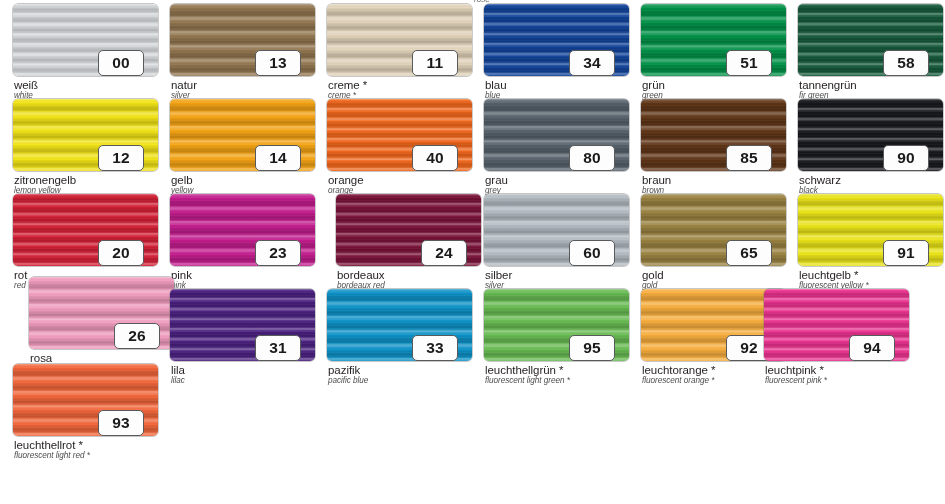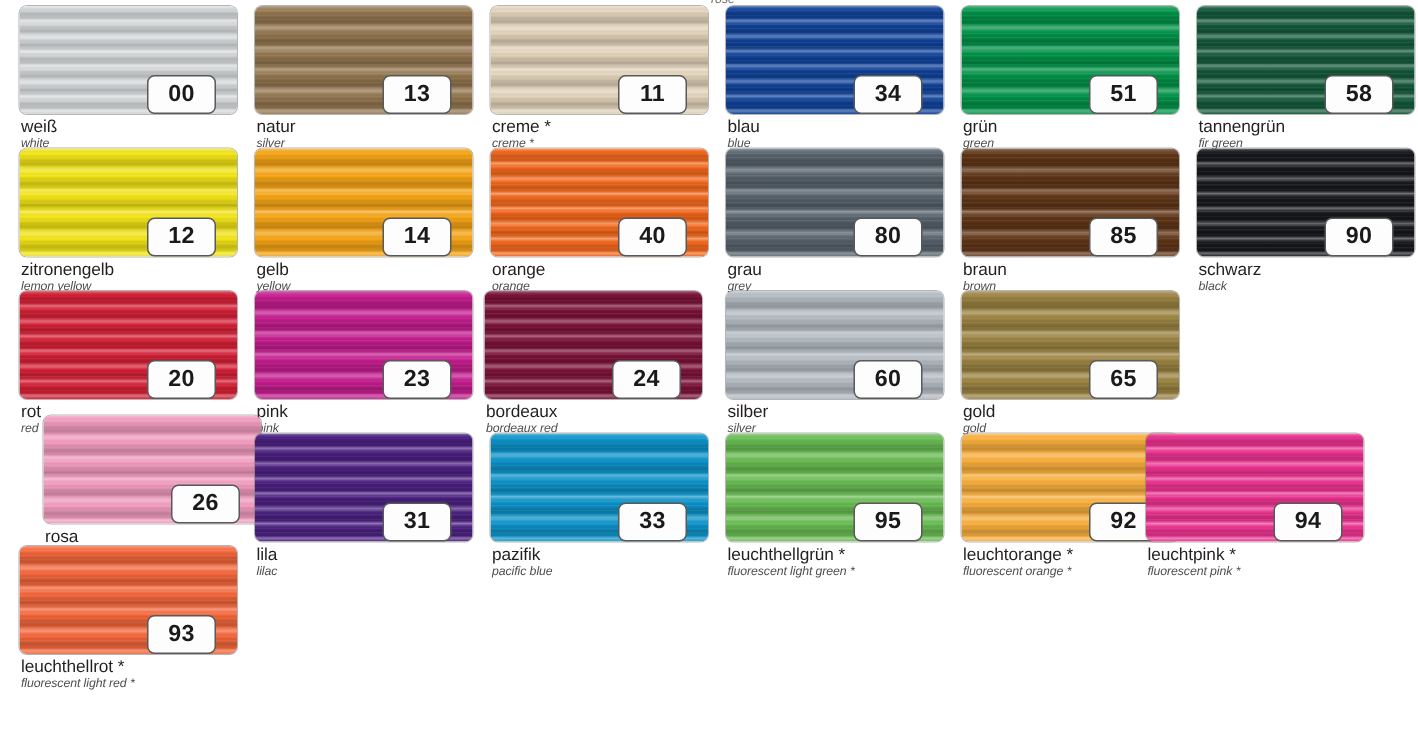--- a/index.html
+++ b/index.html
@@ -248,21 +248,21 @@
     <div class="swatch-cell" style="left: 157px; top: 190px;">
       <div class="swatch">
         <div class="swatch-base" style="background: rgb(196, 28, 142);"></div>
         <div class="swatch-fiber"></div>
         <div class="swatch-ripple"></div>
       </div>
       <div class="badge">23</div>
       <div class="label-de">pink</div>
       <div class="label-en">pink</div>
     </div>
-    <div class="swatch-cell" style="left: 310px; top: 190px;">
+    <div class="swatch-cell" style="left: 323px; top: 190px;">
       <div class="swatch">
         <div class="swatch-base" style="background: rgb(124, 18, 57);"></div>
         <div class="swatch-fiber"></div>
         <div class="swatch-ripple fine"></div>
       </div>
       <div class="badge">24</div>
       <div class="label-de">bordeaux</div>
       <div class="label-en">bordeaux red</div>
     </div>
     <div class="swatch-cell" style="left: 471px; top: 190px;">
@@ -278,20 +278,30 @@
     <div class="swatch-cell" style="left: 628px; top: 190px;">
       <div class="swatch">
         <div class="swatch-base" style="background: rgb(154, 130, 64);"></div>
         <div class="swatch-fiber"></div>
         <div class="swatch-ripple"></div>
       </div>
       <div class="badge">65</div>
       <div class="label-de">gold</div>
       <div class="label-en">gold</div>
     </div>
+    <div class="swatch-cell" style="left: 785px; top: 190px;">
+      <div class="swatch">
+        <div class="swatch-base" style="background: rgb(235, 229, 22);"></div>
+        <div class="swatch-fiber"></div>
+        <div class="swatch-ripple"></div>
+      </div>
+      <div class="badge">91</div>
+      <div class="label-de">leuchtgelb *</div>
+      <div class="label-en">fluorescent yellow *</div>
+    </div>
     <div class="swatch-cell" style="left: 0px; top: 273px; margin-left: 16px;">
       <div class="swatch">
         <div class="swatch-base" style="background: rgb(241, 155, 190);"></div>
         <div class="swatch-fiber"></div>
         <div class="swatch-ripple"></div>
       </div>
       <div class="badge">26</div>
       <div class="label-de">rosa</div>
       <div class="label-en">rose</div>
     </div>

